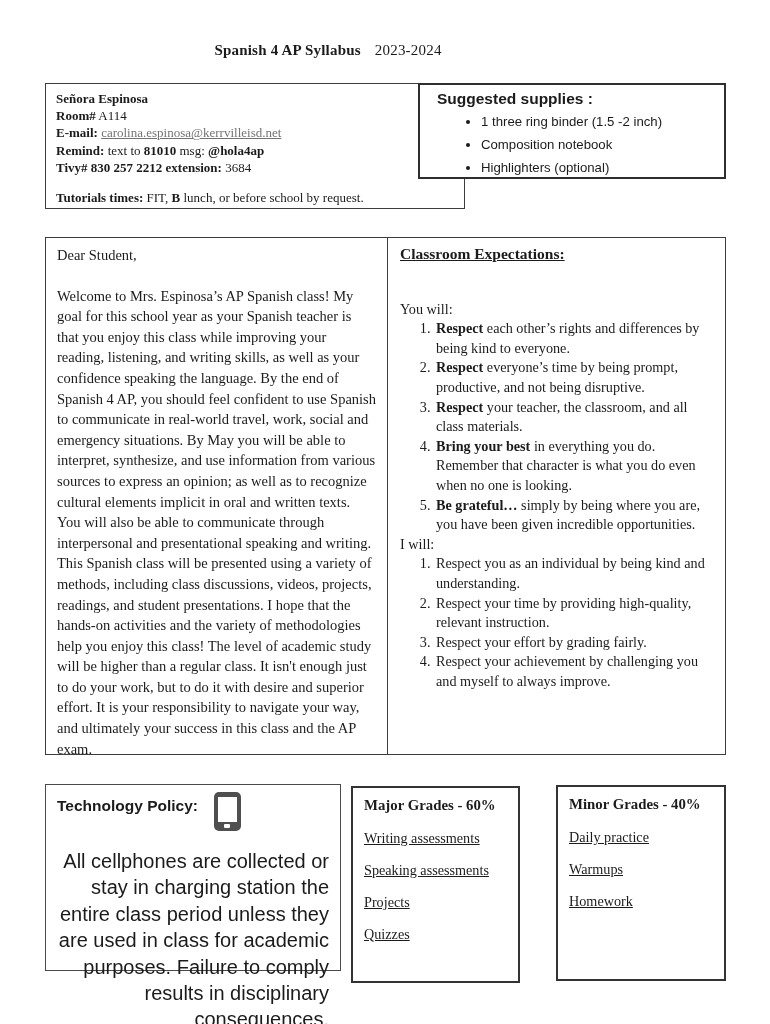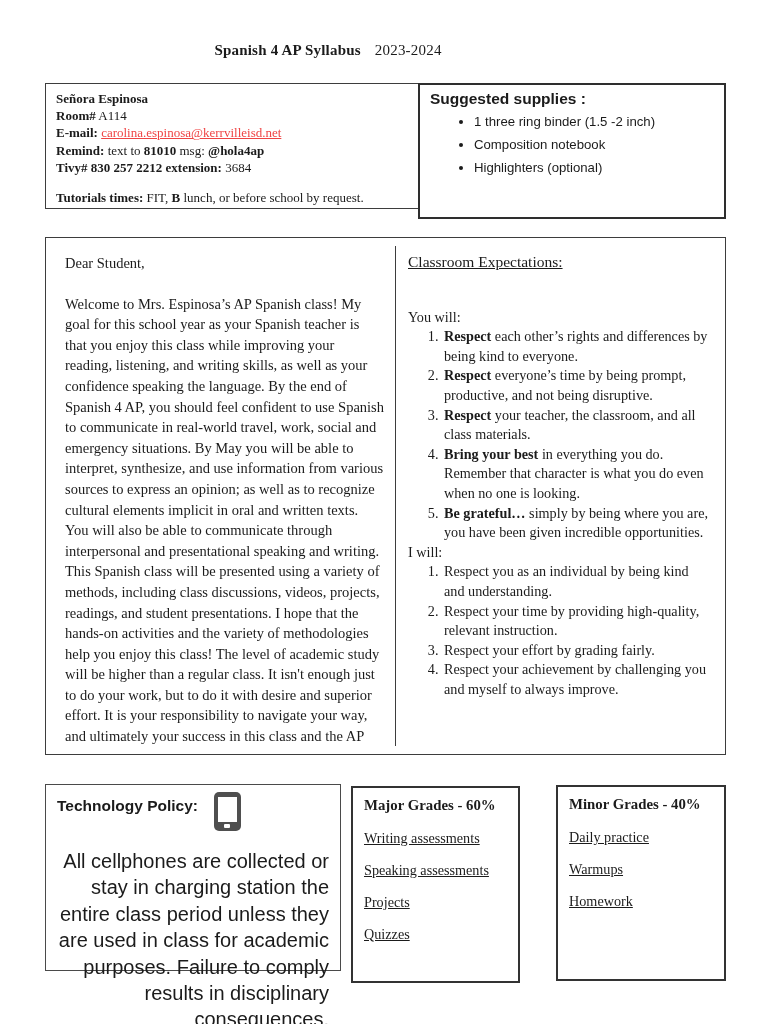--- a/index.html
+++ b/index.html
@@ -11,38 +11,38 @@
   #doc-title{position:absolute;left:45px;top:42px;width:566px;text-align:center;
              font-size:15px;font-weight:bold;letter-spacing:.2px;}
   #doc-title .year{font-weight:400;margin-left:14px;font-family:"Liberation Serif",serif;}
 
   
   #teacher-box{left:45px;top:83px;width:420px;height:126px;padding:6px 10px;
                font-size:13px;line-height:17.2px;}
   #teacher-box .line{white-space:nowrap;}
   #teacher-box .spacer{height:13px;}
   .b{font-weight:bold;}
-  a.email{color:#ef4444;}
+  a.email{color:#737373;}
 
   
-  #supplies-box{left:418px;top:83px;width:308px;height:136px;padding:5px 10px;
+  #supplies-box{left:418px;top:83px;width:308px;height:96px;padding:5px 17px;
                 font-family:"Liberation Sans",sans-serif;border-width:2px;border-color:#2e2e2e;}
   #supplies-box .sup-title{font-size:15.5px;font-weight:bold;}
   #supplies-box ul{margin:6px 0 0 0;padding-left:44px;}
   #supplies-box li{font-size:13.2px;line-height:15px;margin-bottom:8px;}
 
   
-  #main-box{left:45px;top:237px;width:681px;height:518px;display:flex;padding:8px;}
+  #main-box{left:45px;top:237px;width:681px;height:518px;display:flex;padding:0;}
   #letter-cell{width:342px;box-sizing:border-box;border-right:1.5px solid #3d3d3d;
                padding:7px 11px 6px 11px;font-size:14.5px;line-height:20.6px;overflow:hidden;}
   #letter-cell .salutation{margin-bottom:20px;}
   #letter-cell p{margin:0;}
   #expect-cell{flex:1;box-sizing:border-box;padding:6px 8px 6px 12px;
                font-size:14.2px;line-height:19.6px;overflow:hidden;}
-  #expect-title{font-size:15.5px;font-weight:normal;text-decoration:underline;}
+  #expect-title{font-size:15.5px;font-weight:bold;text-decoration:underline;}
   .will-label{margin-top:36px;}
   #expect-cell ol{margin:0;padding-left:34px;}
   #expect-cell li{padding-left:2px;}
 
   
   #tech-box{left:45px;top:784px;width:296px;height:187px;padding:7px 11px;
             font-family:"Liberation Sans",sans-serif;border-color:#4a4a4a;text-align:right;}
   .tech-header{display:flex;align-items:flex-start;gap:16px;}
   #tech-title{font-size:15.5px;font-weight:bold;padding-top:5px;}
   .phone-icon{width:27px;height:39px;background:#4f4f4f;border-radius:5px;position:relative;flex:0 0 auto;}

